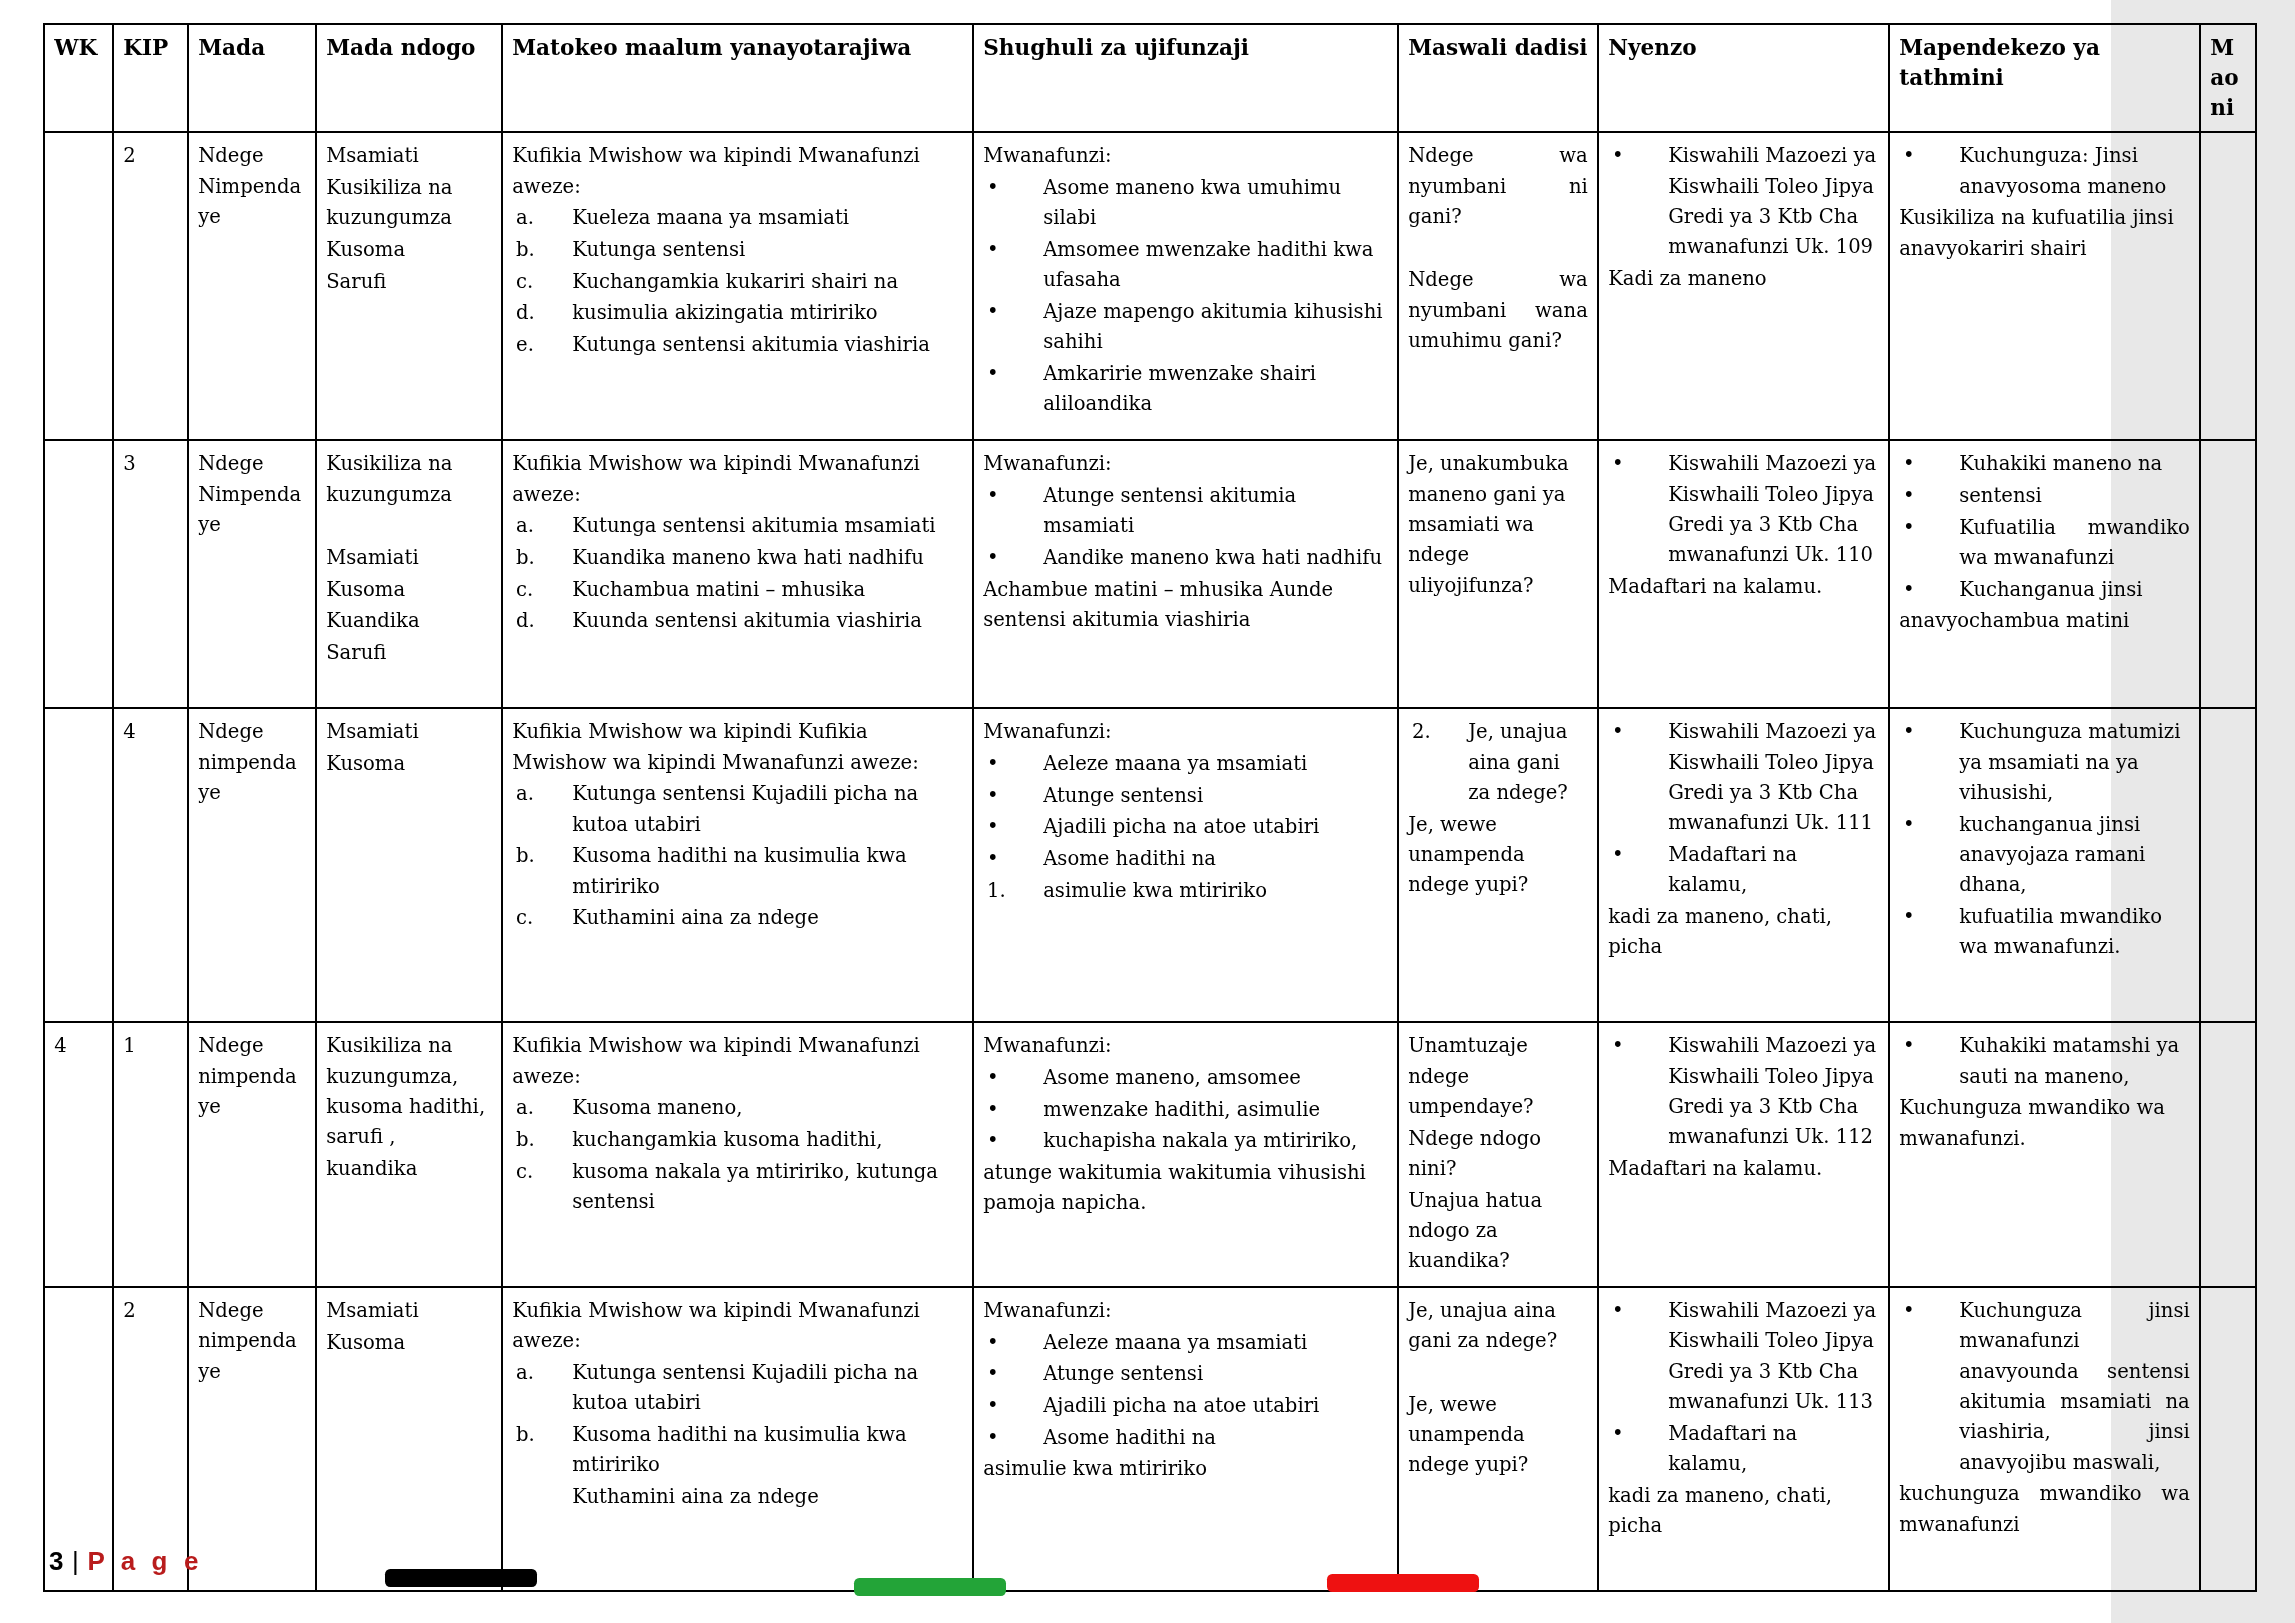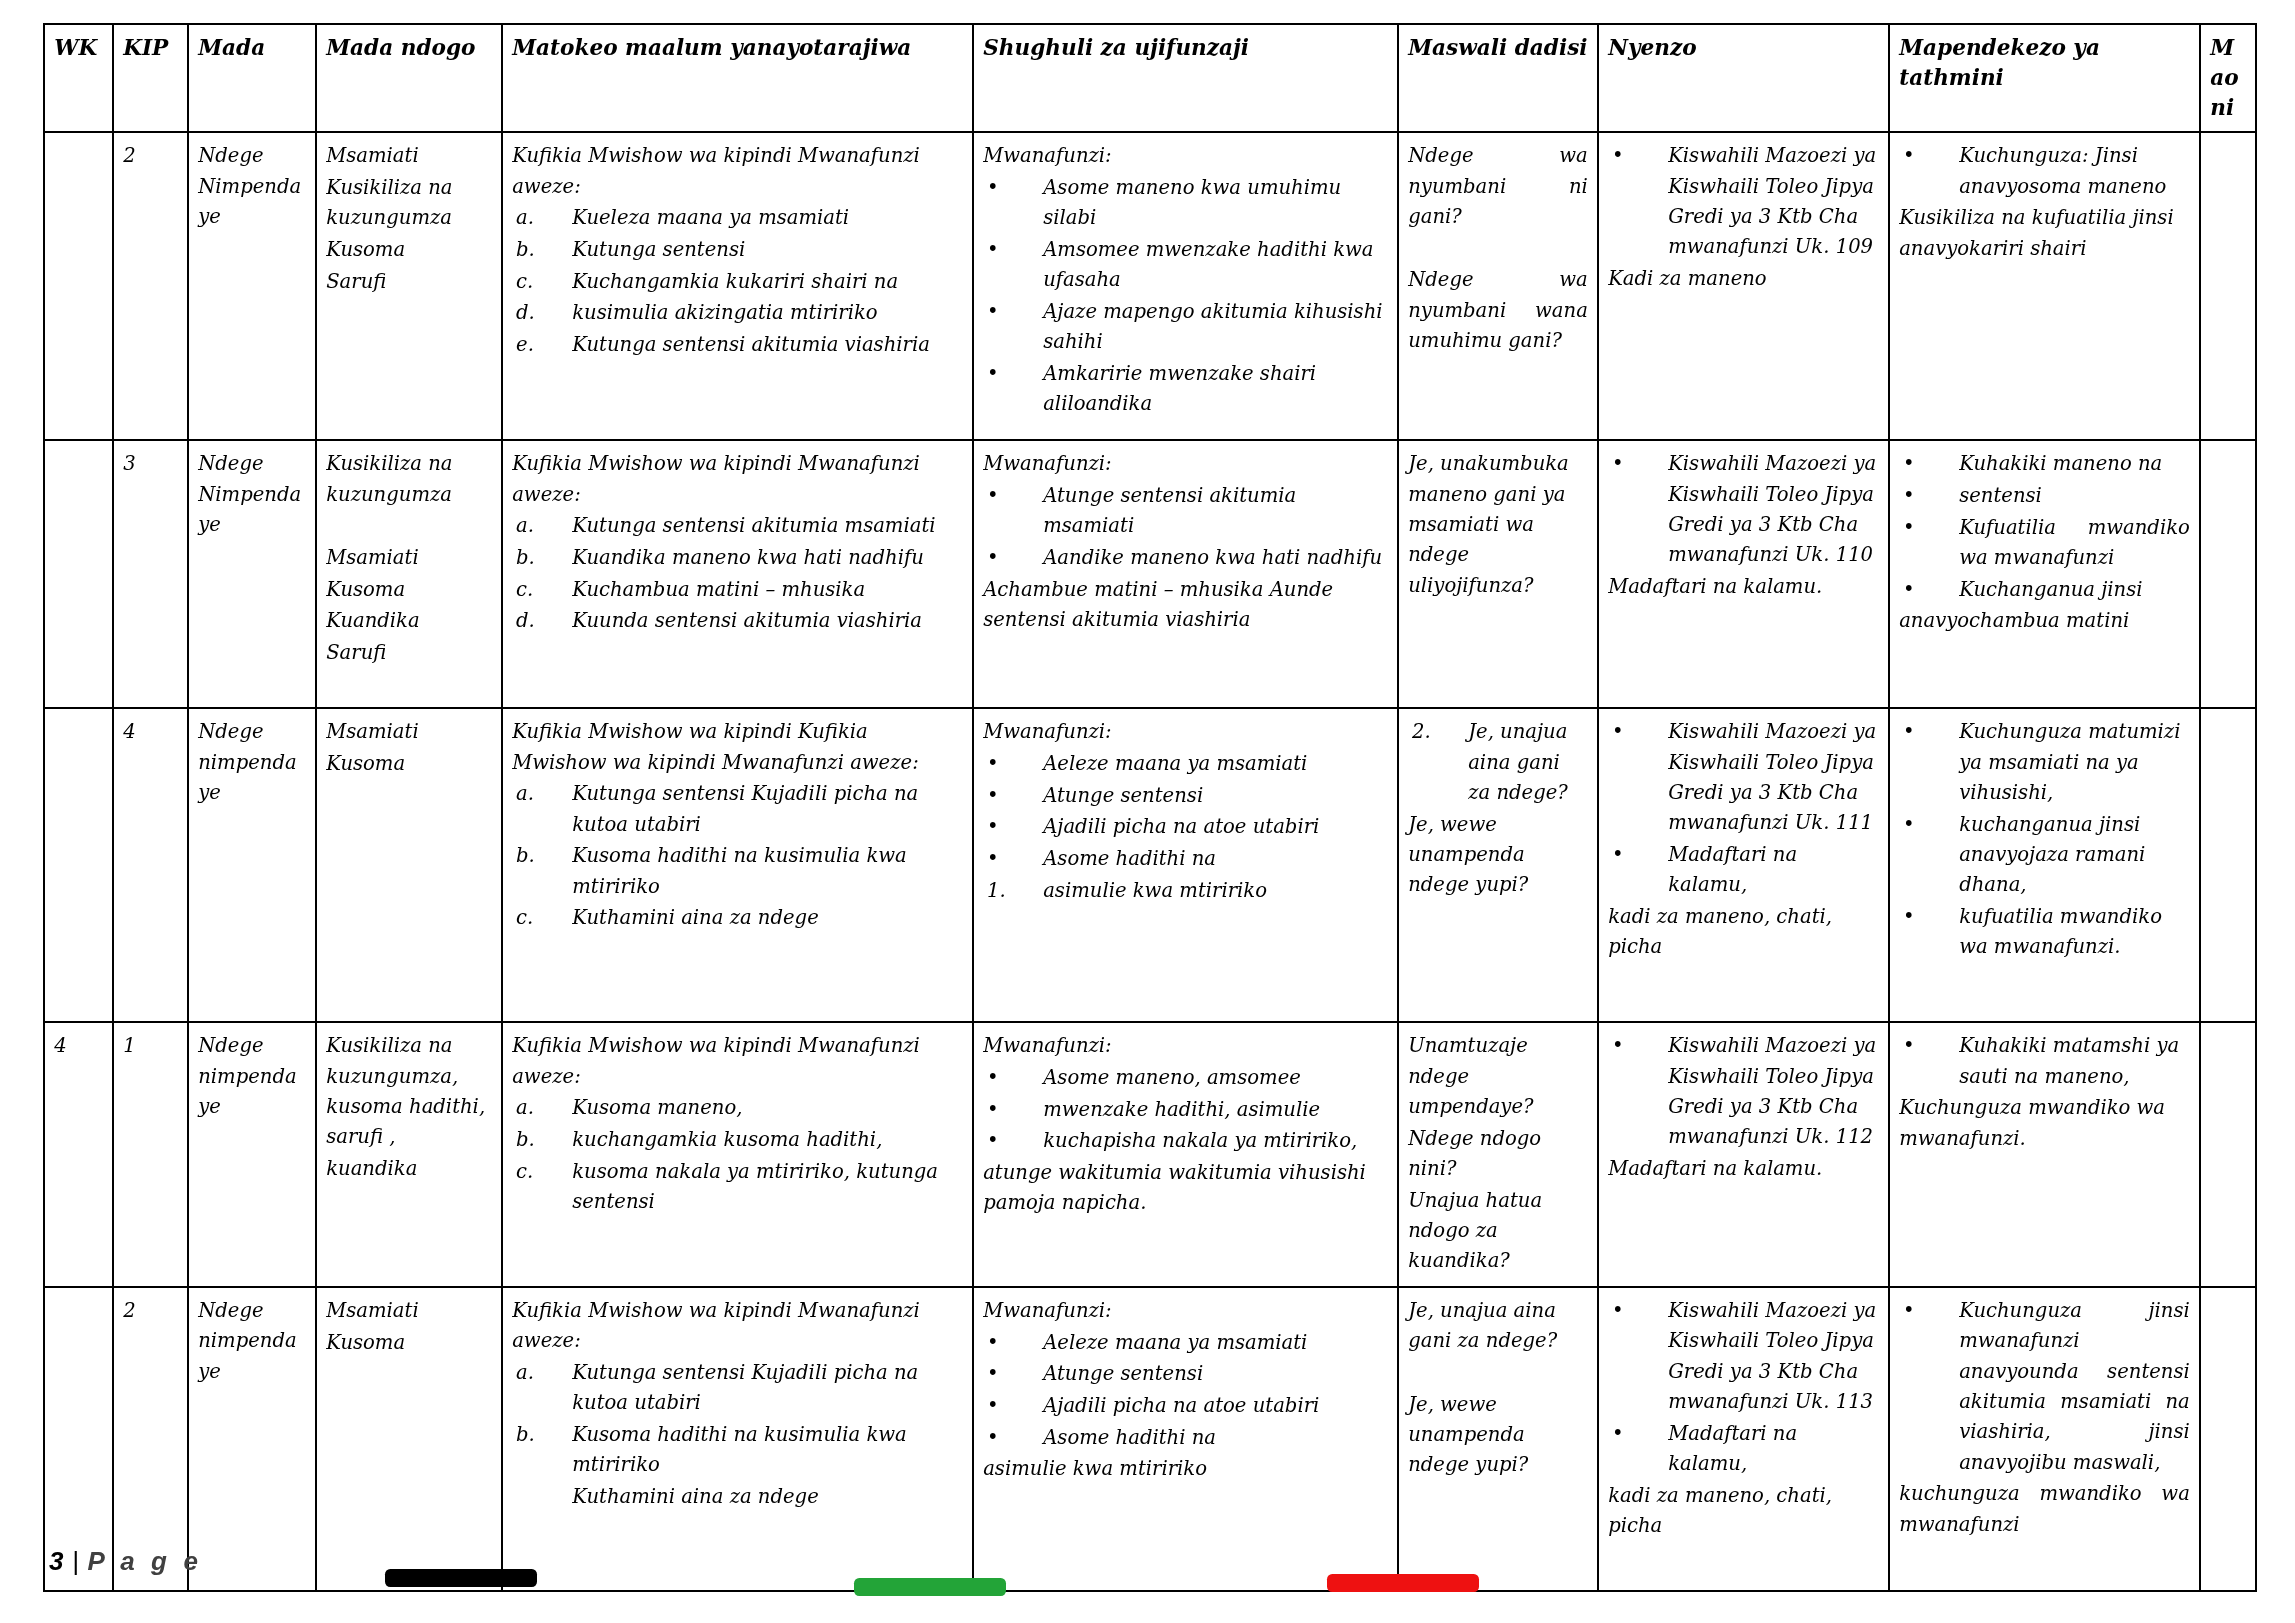--- a/index.html
+++ b/index.html
@@ -1,23 +1,22 @@
 <!DOCTYPE html>
 <html style="font-size:10.5px"><head>
 <meta charset="utf-8">
 <style>
   html,body{margin:0;padding:0;background:#e8e8e8;}
   .page{
     position:relative;
-    width:2295px;
+    width:2111px;
     min-height:1623px;
     background:#ffffff;
     font-family:"DejaVu Serif","Liberation Serif",serif;
     color:#000;
-    font-style:italic;
   }
   table.sow{
     position:absolute;
     left:43px; top:23px;
     width:2212px;
     border-collapse:collapse;
     table-layout:fixed;
   }
   .sow th,.sow td{
     border:2px solid #000;
@@ -459,21 +458,21 @@
             </div>
             <div class="blk plain">kuchunguza mwandiko wa mwanafunzi</div>
           </td>
         <td></td>
       </tr>
     </tbody>
   </table>
 
   <div class="footer">
     <div class="page-label">
-      <span>3</span><span class="sep">|</span><span class="pword" style="color: #404040;">P a g e</span>
+      <span>3</span><span class="sep">|</span><span class="pword" style="color: #b91c1c;">P a g e</span>
     </div>
     <div class="bar b0" style="background: rgb(0, 0, 0);"></div>
     <div class="bar b1" style="background: rgb(35, 164, 56);"></div>
     <div class="bar b2" style="background: rgb(238, 17, 17);"></div>
   </div>
 
 </div>
 
 
 </body></html>

